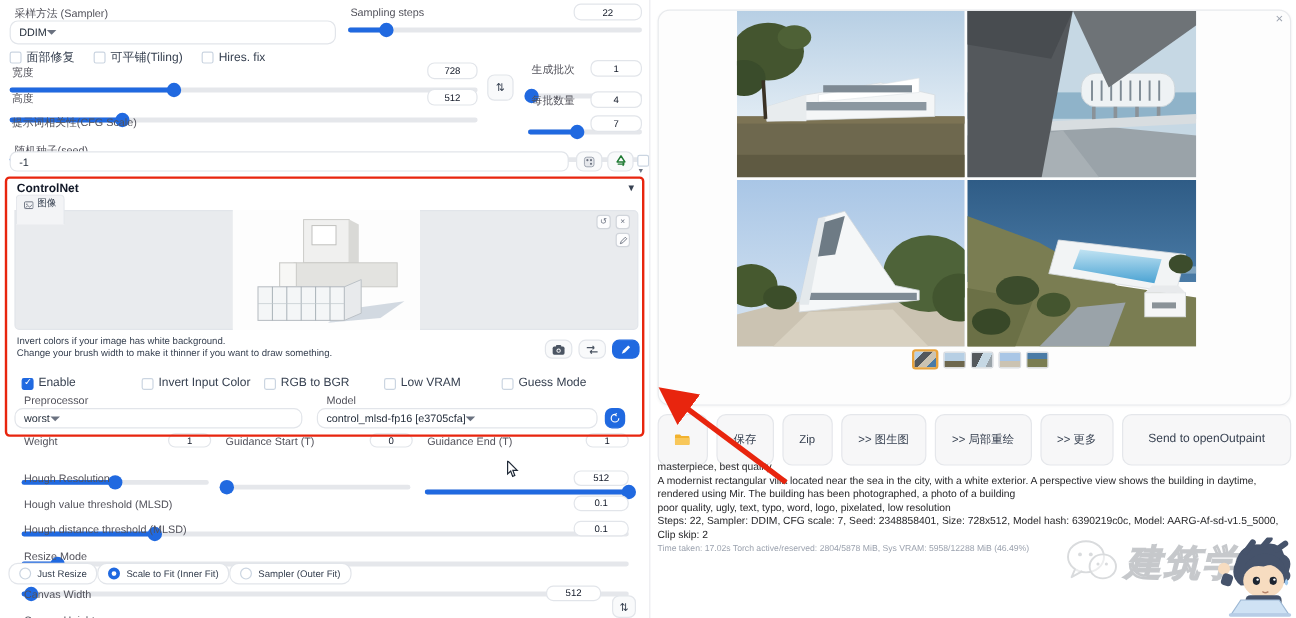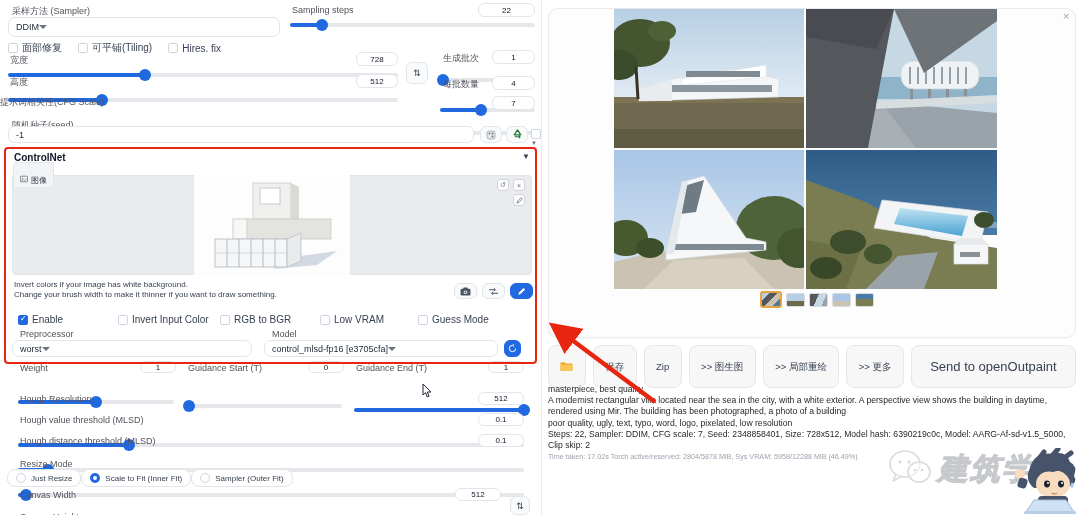--- a/index.html
+++ b/index.html
@@ -120,21 +120,21 @@
       <div class="thumb" style="left:3%"></div>
   </div>
 
   <div class="abs lbl" style="left:443px;top:78px">每批数量</div>
   <div class="abs valbox" style="left:492px;top:76px;width:43px">4</div>
   <div class="abs slider" style="left:440px;top:92px;width:95px">
     <div class="fill" style="width:43%"></div>
       <div class="thumb" style="left:43%"></div>
   </div>
 
-  <div class="abs lbl" style="left:0;top:96px">提示词相关性(CFG Scale)</div>
+  <div class="abs lbl" style="left:10px;top:96px">提示词相关性(CFG Scale)</div>
   <div class="abs valbox" style="left:492px;top:96px;width:43px">7</div>
   <div class="abs slider" style="left:8px;top:111px;width:527px">
     <div class="fill" style="width:20%"></div>
       <div class="thumb" style="left:20%"></div>
   </div>
 
   <div class="abs lbl" style="left:12px;top:119px">随机种子(seed)</div>
   <div class="abs dd" style="left:8px;top:126px;width:466px;height:17px;border-radius:6px">
     <span>-1</span>
   </div>
@@ -153,21 +153,21 @@
     </svg>
   </div>
   <span class="abs cb" style="left:531px;top:129px"></span>
   <div class="abs" style="left:531px;top:140px;font-size:6px;color:#6b7280">▼</div>
 
   <div class="abs red-box" style="left:4px;top:147px;width:533px;height:217px"></div>
 
   <div class="abs" style="left:14px;top:152px;font-size:10px;color:#111827;font-weight:bold">ControlNet</div>
   <div class="abs" style="left:522px;top:152px;font-size:8px;color:#374151">▼</div>
 
-  <div class="abs" style="left:13px;top:162px;height:13px;z-index:3;background:#f3f4f6;border:1px solid #e2e5ea;border-bottom:none;border-radius:4px 4px 0 0;display:flex;align-items:flex-start;gap:3px;padding:12px 6px;font-size:8px;color:#374151">
+  <div class="abs" style="left:13px;top:162px;height:13px;z-index:3;background:#f3f4f6;border:1px solid #e2e5ea;border-bottom:none;border-radius:4px 4px 0 0;display:flex;align-items:flex-end;gap:3px;padding:12px 6px;font-size:8px;color:#374151">
     <svg width="8" height="8" viewBox="0 0 10 10">
       <rect x="0.5" y="1.5" width="9" height="7" rx="1" fill="none" stroke="#6b7280" stroke-width="1"></rect>
       <circle cx="3" cy="4" r="0.8" fill="#6b7280"></circle>
         <path d="M1.5 7.5 L4 5.5 L6 7 L8.5 4.5" stroke="#6b7280" stroke-width="0.9" fill="none"></path>
     </svg>
     <span>图像</span>
   </div>
 
   <div class="abs" style="left:12px;top:175px;width:520px;height:100px;background:#e9ebee;border:1px solid #e2e5ea;border-radius:0 4px 4px 4px;display:flex;align-items:center;justify-content:center">
 
@@ -456,21 +456,21 @@
       <svg width="13" height="11" viewBox="0 0 14 11">
         <path d="M0.5 1.8 A1 1 0 0 1 1.5 0.8 L5 0.8 L6.3 2.2 L12.5 2.2 A1 1 0 0 1 13.5 3.2 L13.5 9.2 A1 1 0 0 1 12.5 10.2 L1.5 10.2 A1 1 0 0 1 0.5 9.2 Z" fill="#f2b22e"></path>
         <path d="M0.5 3.8 L13.5 3.8 L13.5 9.2 A1 1 0 0 1 12.5 10.2 L1.5 10.2 A1 1 0 0 1 0.5 9.2 Z" fill="#f8c75a"></path>
       </svg>
     </div>
     <div class="out-btn">保存</div>
     <div class="out-btn">Zip</div>
     <div class="out-btn">&gt;&gt; 图生图</div>
     <div class="out-btn">&gt;&gt; 局部重绘</div>
     <div class="out-btn">&gt;&gt; 更多</div>
-    <div class="out-btn" style="flex:1.25 1 auto;font-size:13px;padding:16px 4px">Send to openOutpaint</div>
+    <div class="out-btn" style="flex:1.25 1 auto;font-size:10px;padding:16px 4px">Send to openOutpaint</div>
   </div>
 
   <div class="abs" style="left:548px;top:384px;width:528px">
     <div class="ptext">masterpiece, best quality,</div>
     <div class="ptext">A modernist rectangular villa located near the sea in the city, with a white exterior. A perspective view shows the building in daytime, rendered using Mir. The building has been photographed,  a photo of a building</div>
     <div class="ptext">poor quality, ugly, text, typo, word, logo, pixelated, low resolution</div>
     <div class="ptext">Steps: 22, Sampler: DDIM, CFG scale: 7, Seed: 2348858401, Size: 728x512, Model hash: 6390219c0c, Model: AARG-Af-sd-v1.5_5000, Clip skip: 2</div>
     <div class="ptext-sm" style="margin-top:1px">Time taken: 17.02s    Torch active/reserved: 2804/5878 MiB, Sys VRAM: 5958/12288 MiB (46.49%)</div>
   </div>
 

